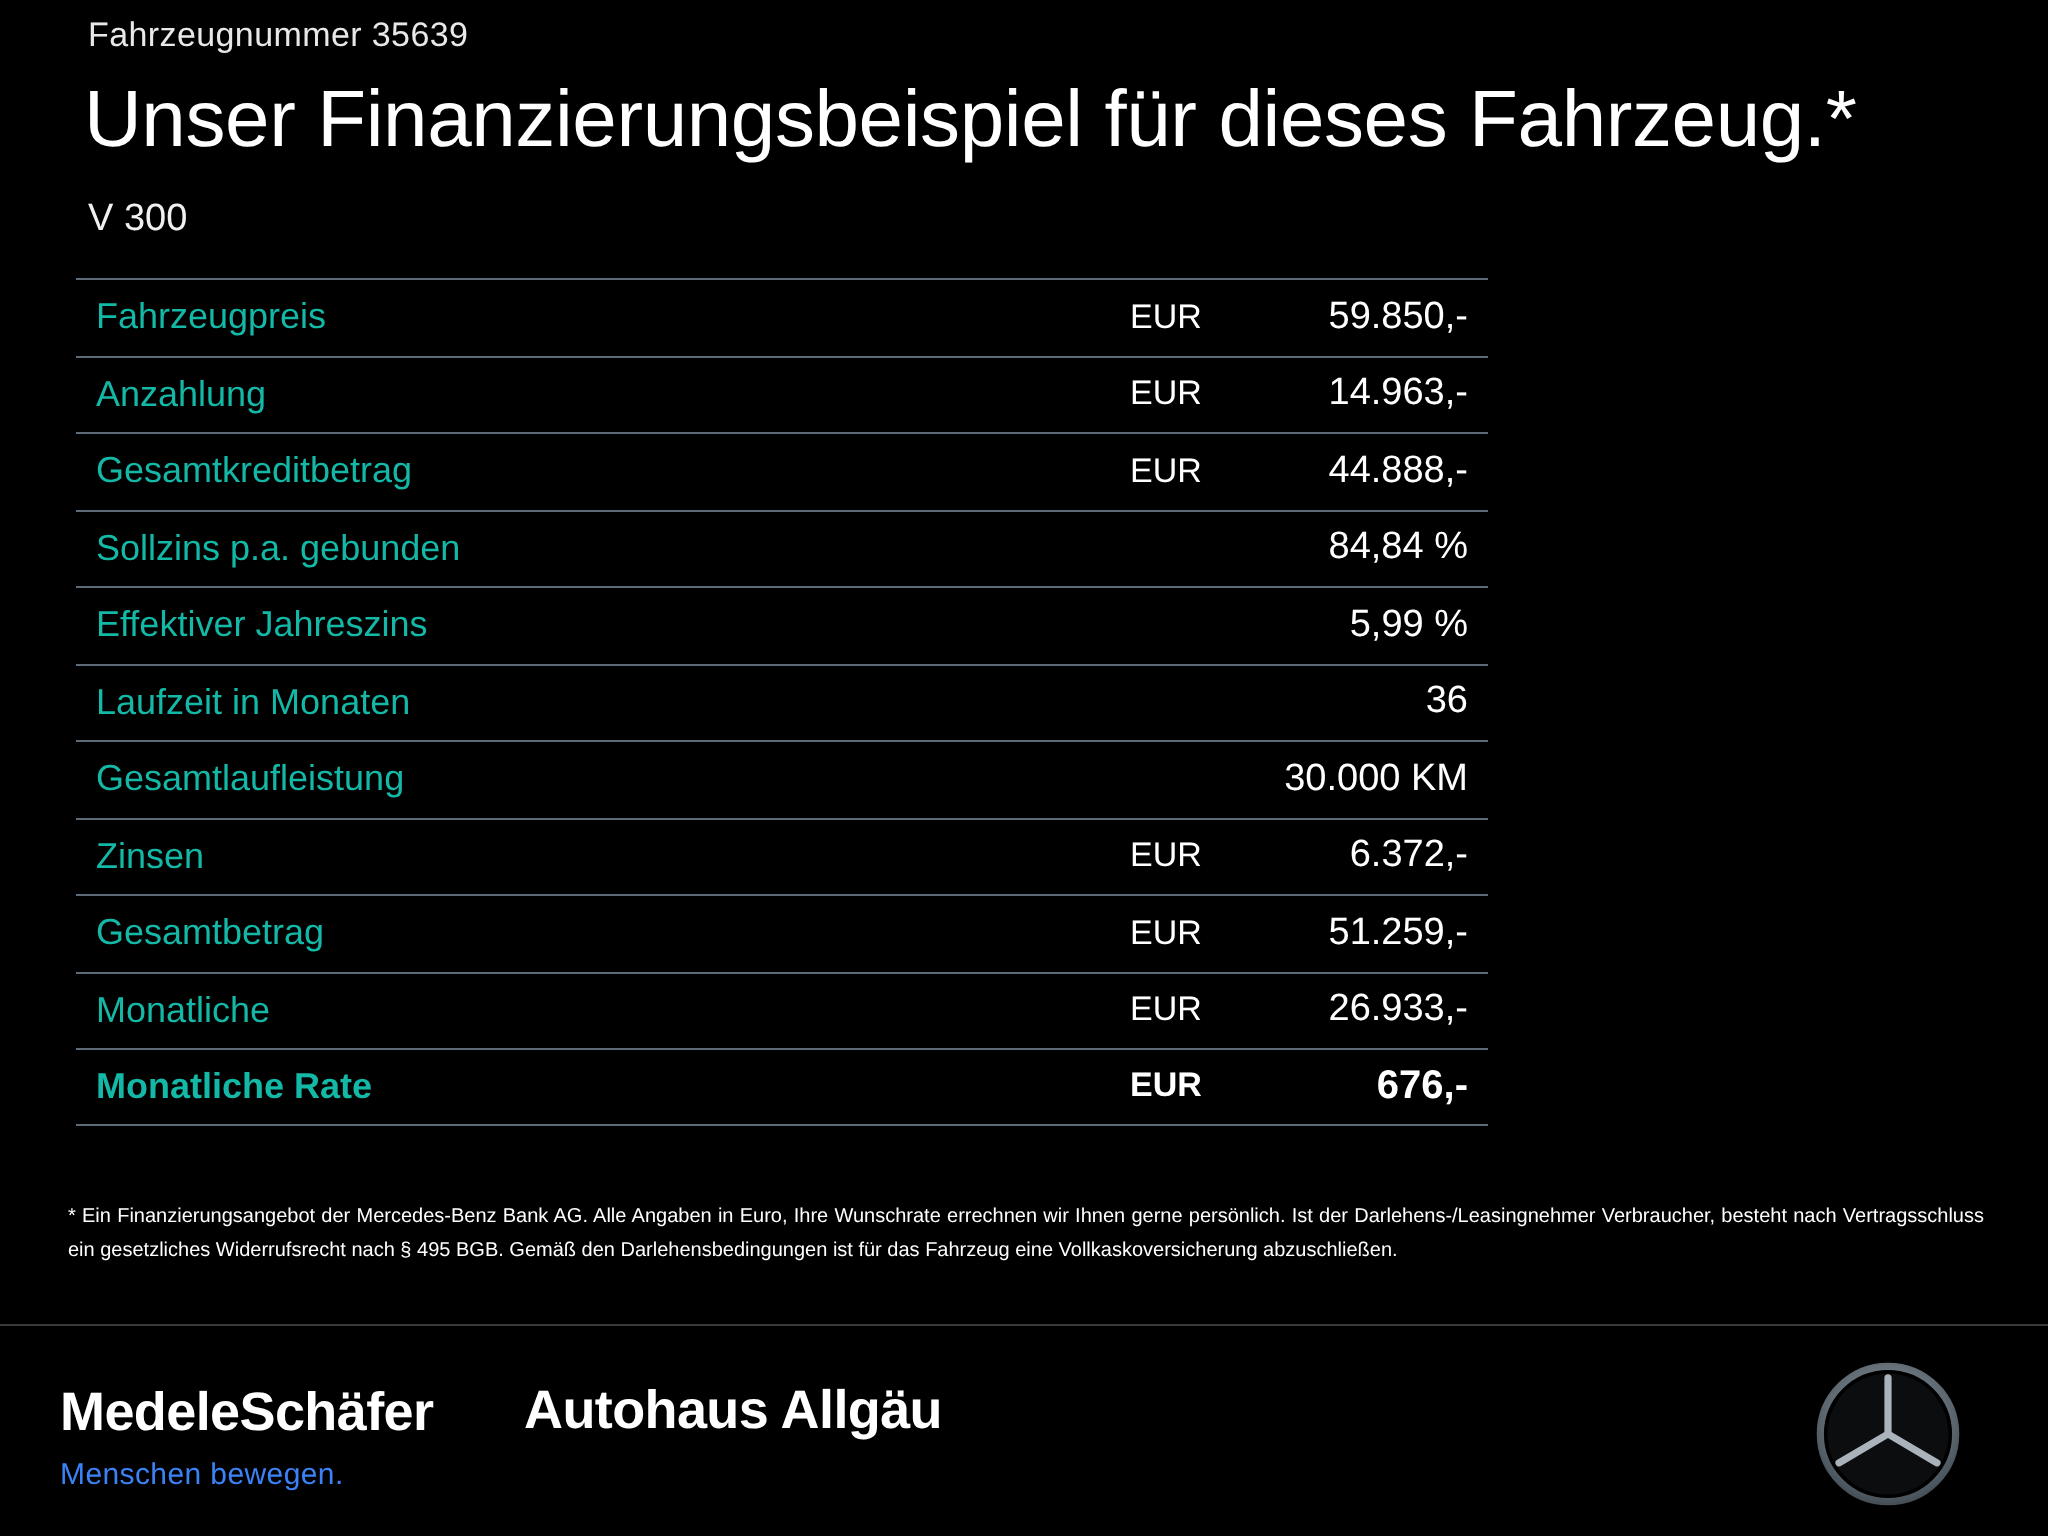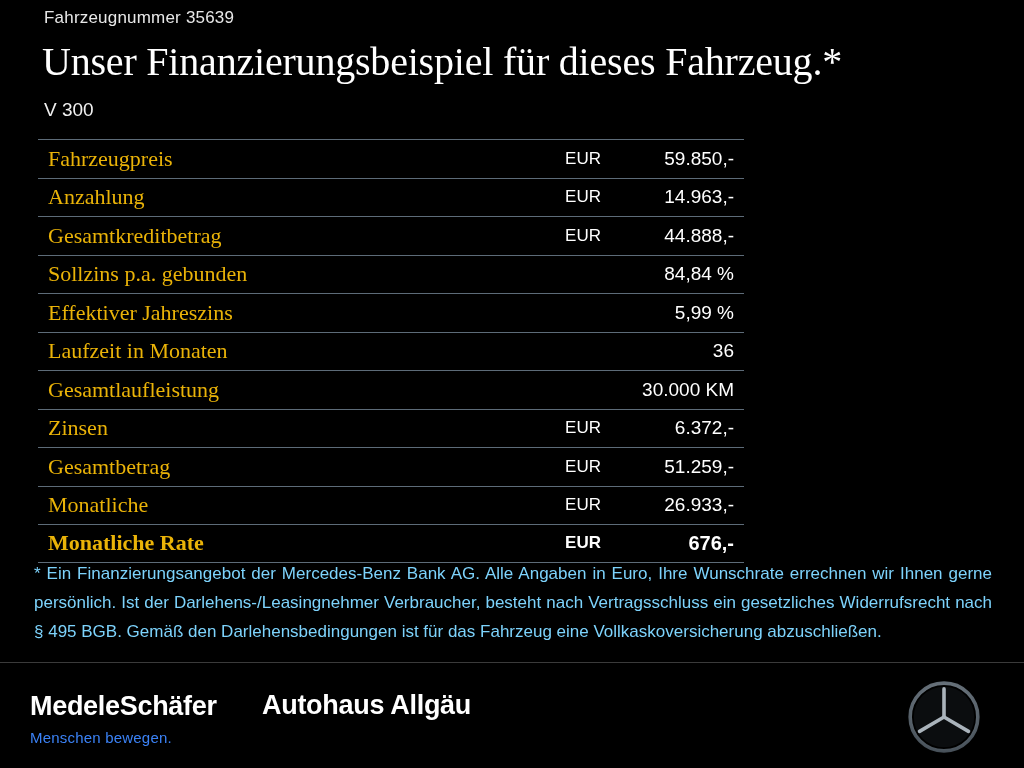--- a/index.html
+++ b/index.html
@@ -25,21 +25,21 @@
     font-size: 17px;
     letter-spacing: 0.2px;
     color: #e8e8e8;
     font-weight: 400;
   }
 
   .headline {
     position: absolute;
     left: 42px;
     top: 38px;
-    font-family: Liberation Serif, serif;
+    font-family: Liberation Sans, sans-serif;
     font-size: 40px;
     font-weight: 400;
     letter-spacing: -0.2px;
     color: #ffffff;
     white-space: nowrap;
     text-align: right;
   }
 
   .model {
     position: absolute;
@@ -60,26 +60,25 @@
     position: relative;
     height: 38.5px;
     display: flex;
     align-items: center;
     border-top: 1px solid #5d6b78;
   }
   .row:last-child {
     border-bottom: 1px solid #5d6b78;
   }
   .row .label {
-    font-size: 22px;
-    color: #eab308;
+    font-size: 18px;
+    color: #14b8a6;
     padding-left: 10px;
     flex: 1 1 auto;
     white-space: nowrap;
-    font-family: Liberation Serif, serif;
   }
   .row .cur {
     font-size: 17px;
     color: #ffffff;
     width: 58px;
     text-align: center;
     padding-right: 8px;
   }
   .row .val {
     font-size: 19px;
@@ -94,25 +93,25 @@
     font-weight: bold;
   }
   .row.total .val {
     font-weight: bold;
     font-size: 20px;
   }
 
   .legal {
     position: absolute;
     left: 34px;
-    top: 559px;
+    top: 600px;
     width: 958px;
-    font-size: 17px;
+    font-size: 10px;
     line-height: 1.72;
-    color: #7dd3fc;
+    color: #ffffff;
     text-align: justify;
   }
 
   .divider {
     position: absolute;
     left: 0;
     top: 662px;
     width: 1024px;
     height: 1px;
     background: #3a3a3a;

